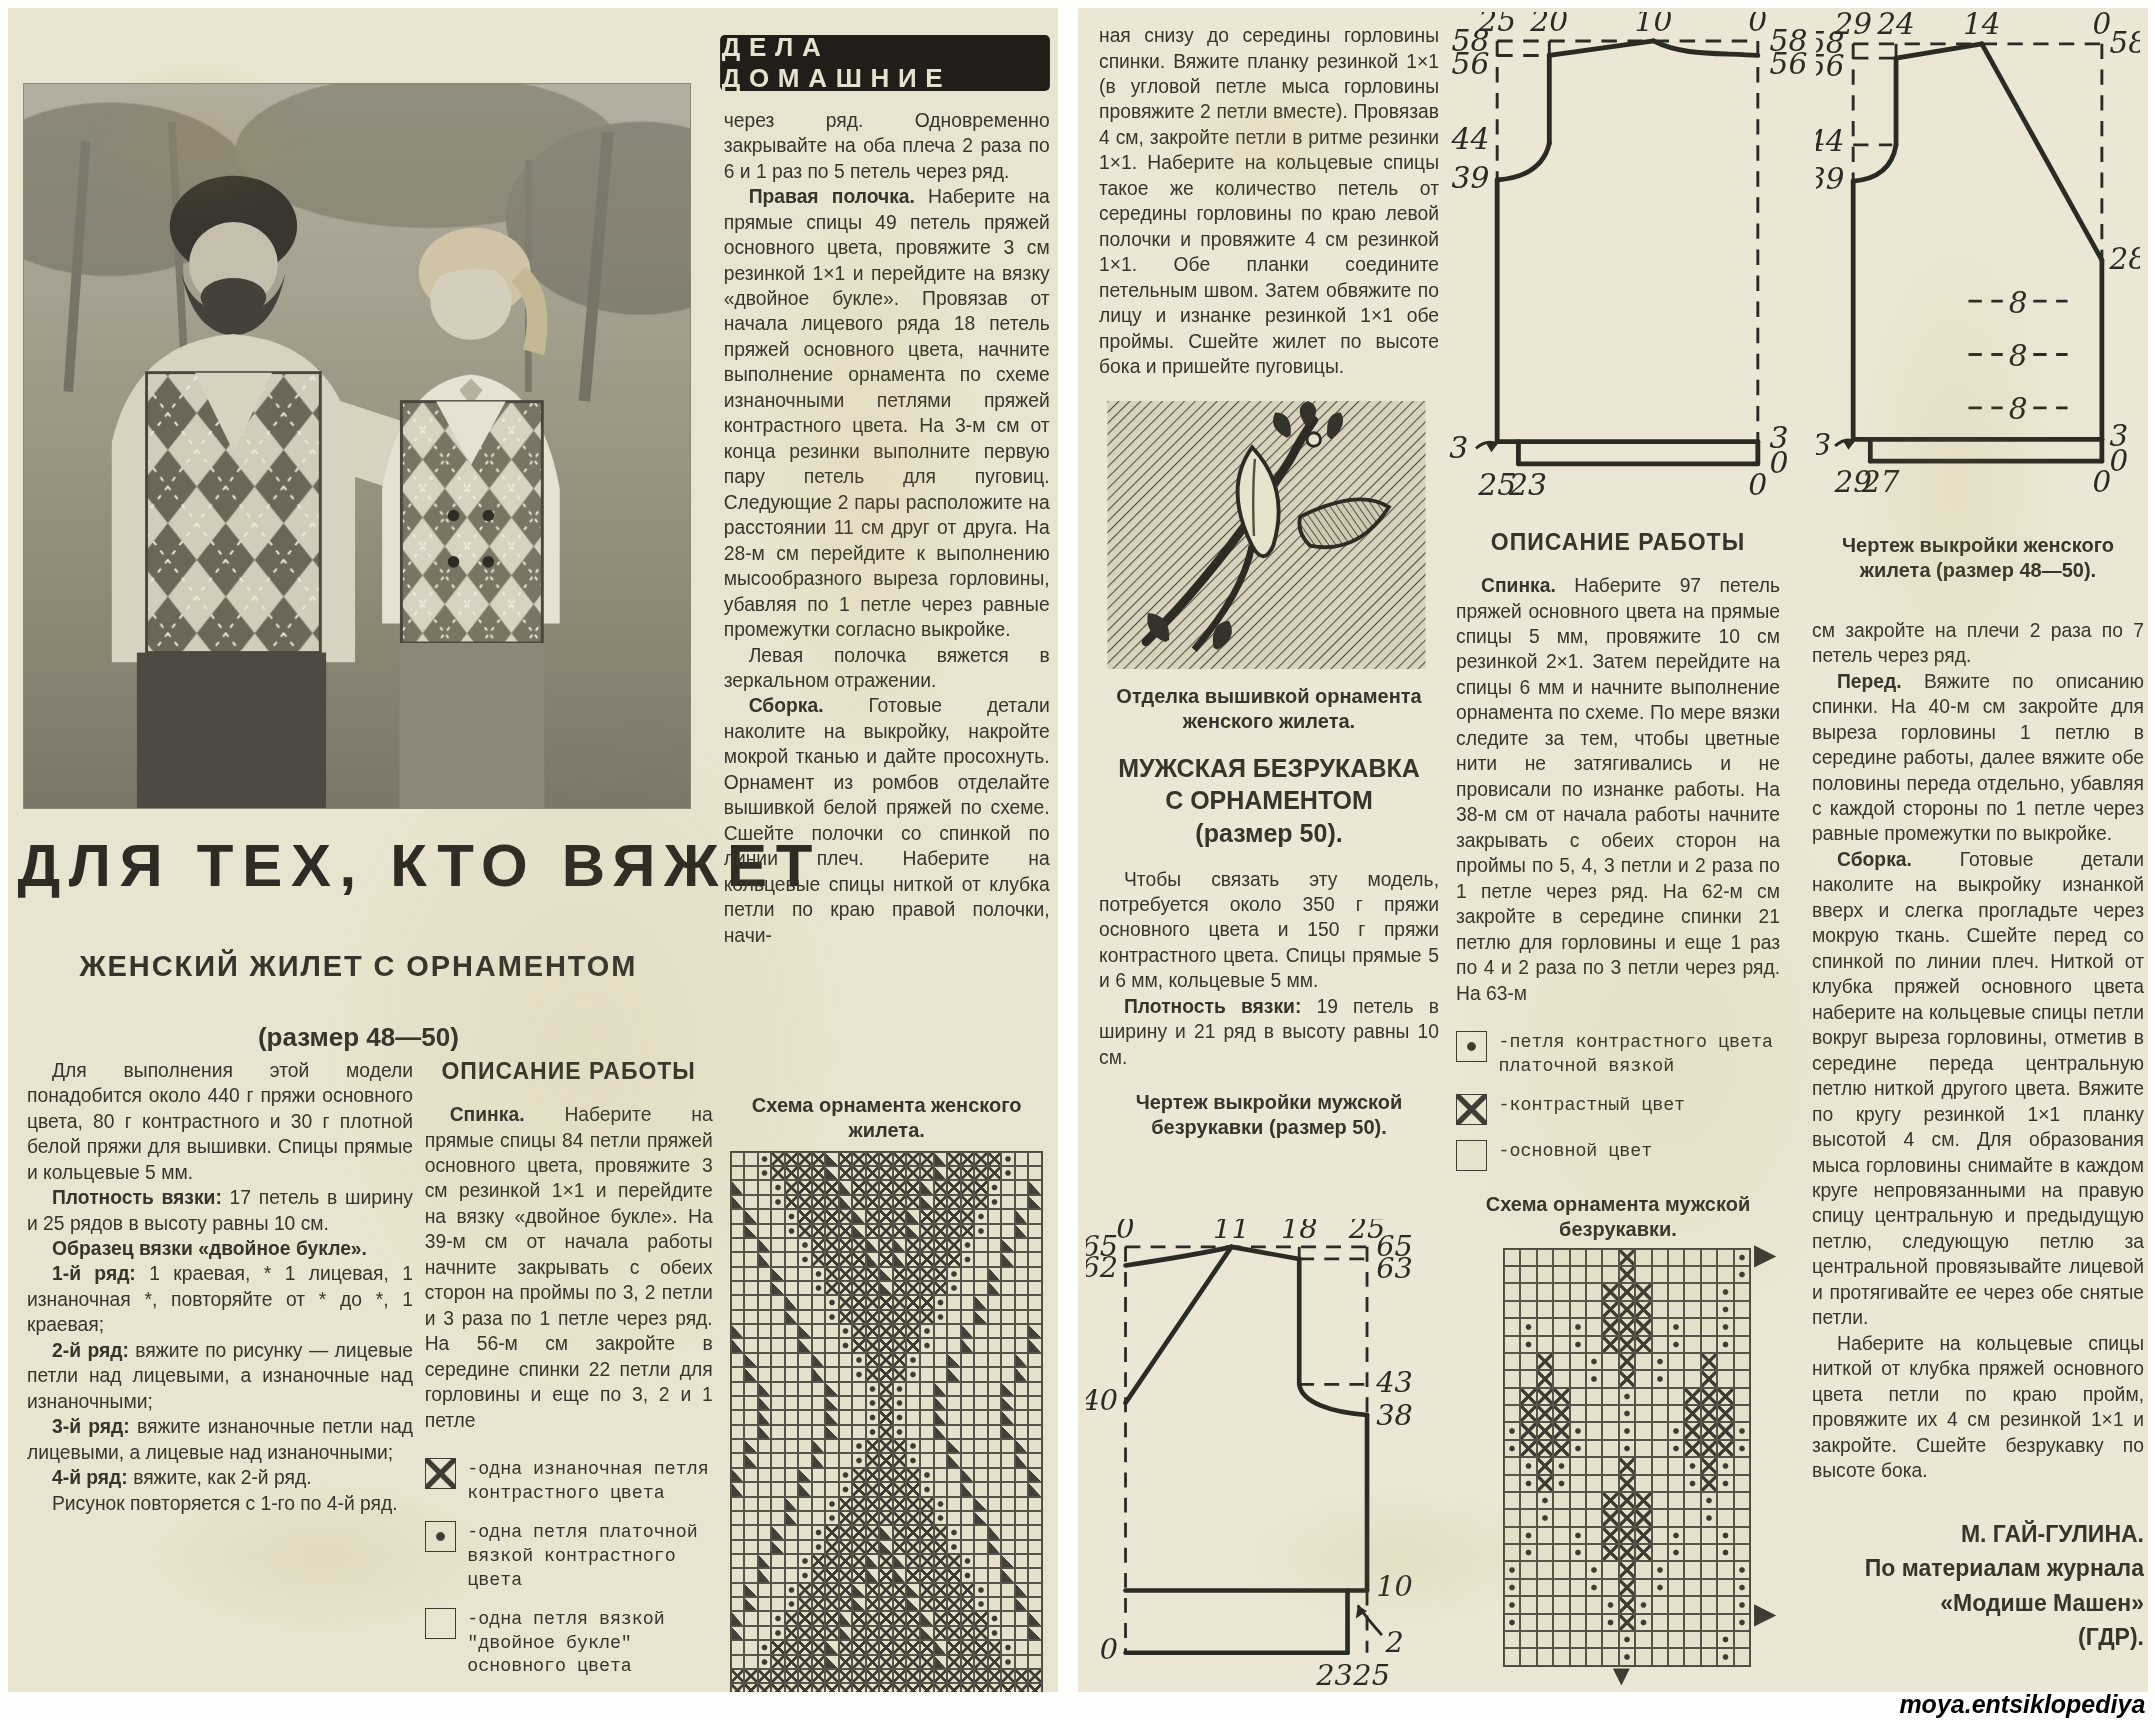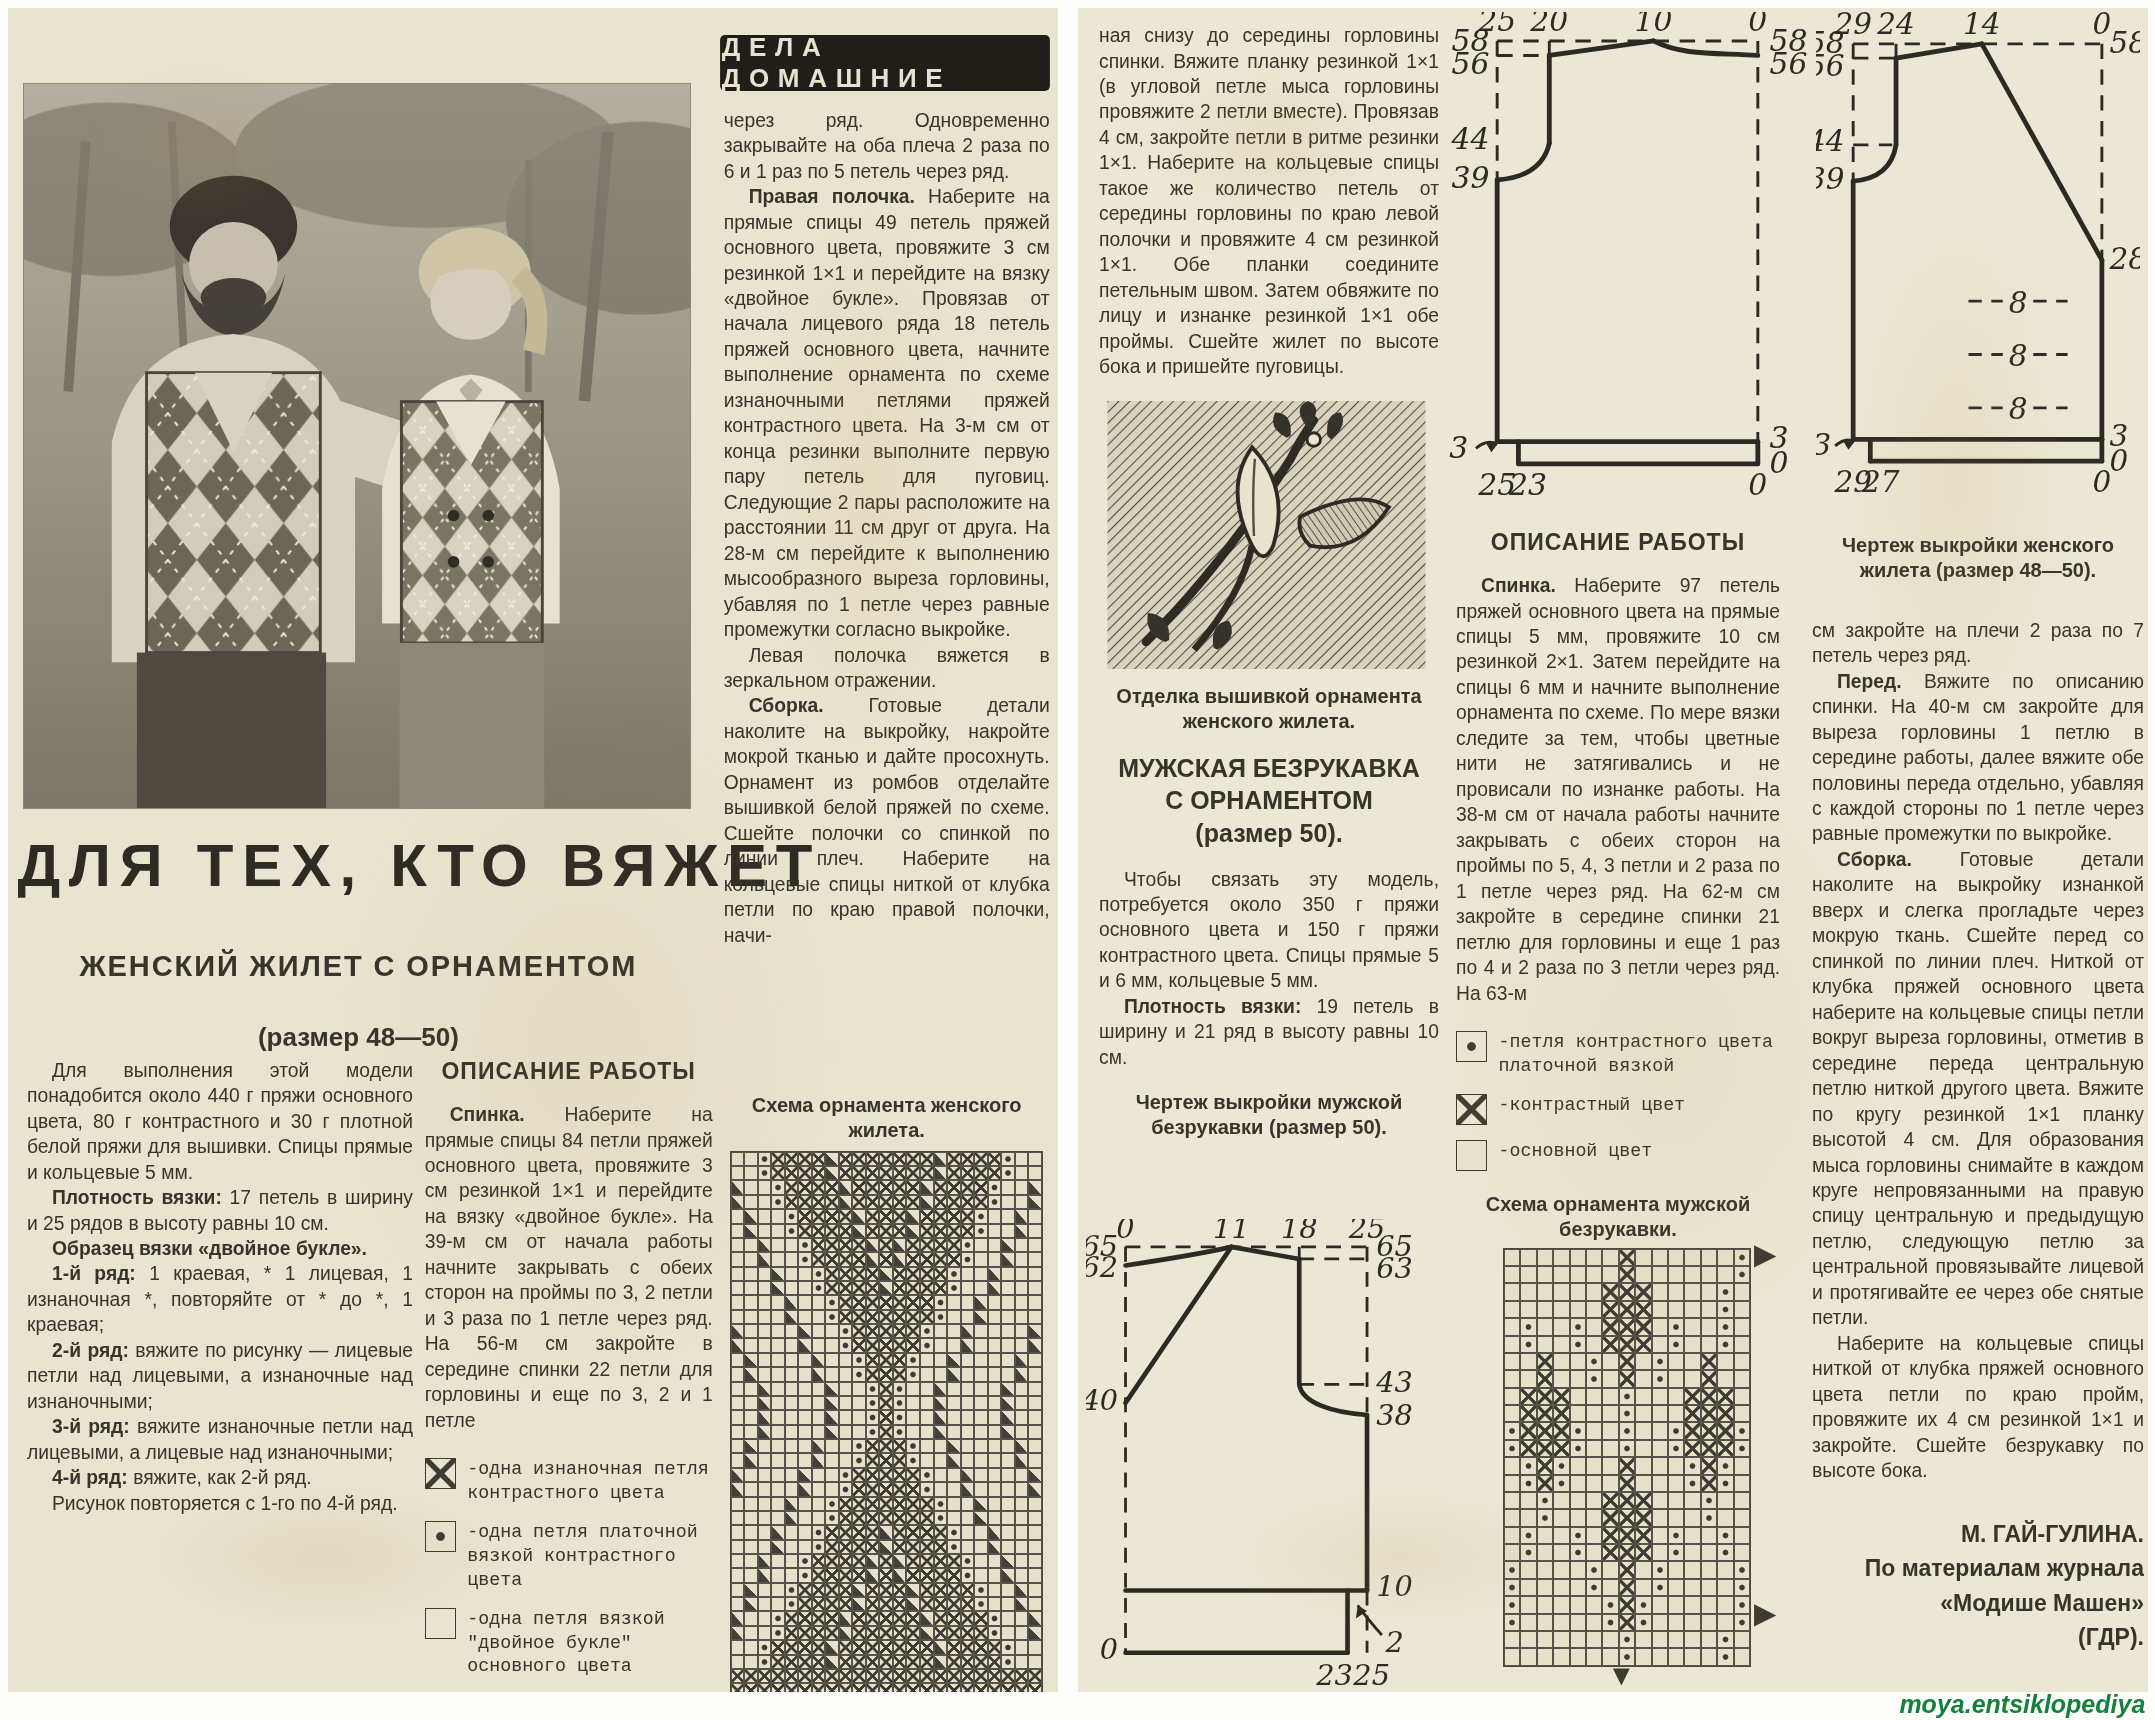--- a/index.html
+++ b/index.html
@@ -33,21 +33,21 @@
   .cell{border:1px solid #57534a;min-width:0;min-height:0;}
   .cx{background:linear-gradient(45deg,transparent 40%,#3e3b32 44% 56%,transparent 60%),linear-gradient(-45deg,transparent 40%,#3e3b32 44% 56%,transparent 60%);}
   .cd{background:radial-gradient(circle at 50% 50%,#3e3b32 0 2.3px,transparent 3.3px);}
   .cw{background:linear-gradient(to top right,#43403a 47%,transparent 50%);}
   .arrow{position:absolute;color:#3e3b32;font-size:29px;line-height:1;}
   svg .num{font-family:"DejaVu Serif",serif;font-style:italic;font-size:31px;fill:#2c2a24;}
   svg .solid{fill:none;stroke:#2c2a24;stroke-width:5;stroke-linecap:round;}
   svg .dash{fill:none;stroke:#2c2a24;stroke-width:3;stroke-dasharray:16 11;}
   svg .thin{fill:none;stroke:#2c2a24;stroke-width:3;}
   .signature{margin-top:33px;font-weight:bold;font-size:23px;text-align:right;line-height:1.5;}
-  .watermark{position:absolute;right:9.7px;bottom:1.9px;font-style:italic;font-weight:bold;font-size:25px;color:#15803d;}
+  .watermark{position:absolute;right:9.7px;bottom:1.9px;font-style:italic;font-weight:bold;font-size:25px;color:#000000;}
   .menheading{font-weight:bold;font-size:25px;text-align:center;line-height:1.3;margin:17.4px 0;}
 </style>
 </head>
 <body>
 
 <div id="stage">
 
   <div class="page" id="page-left">
 
     <div class="abs" style="left:15.4px;top:75px;width:668px;height:726px;">

